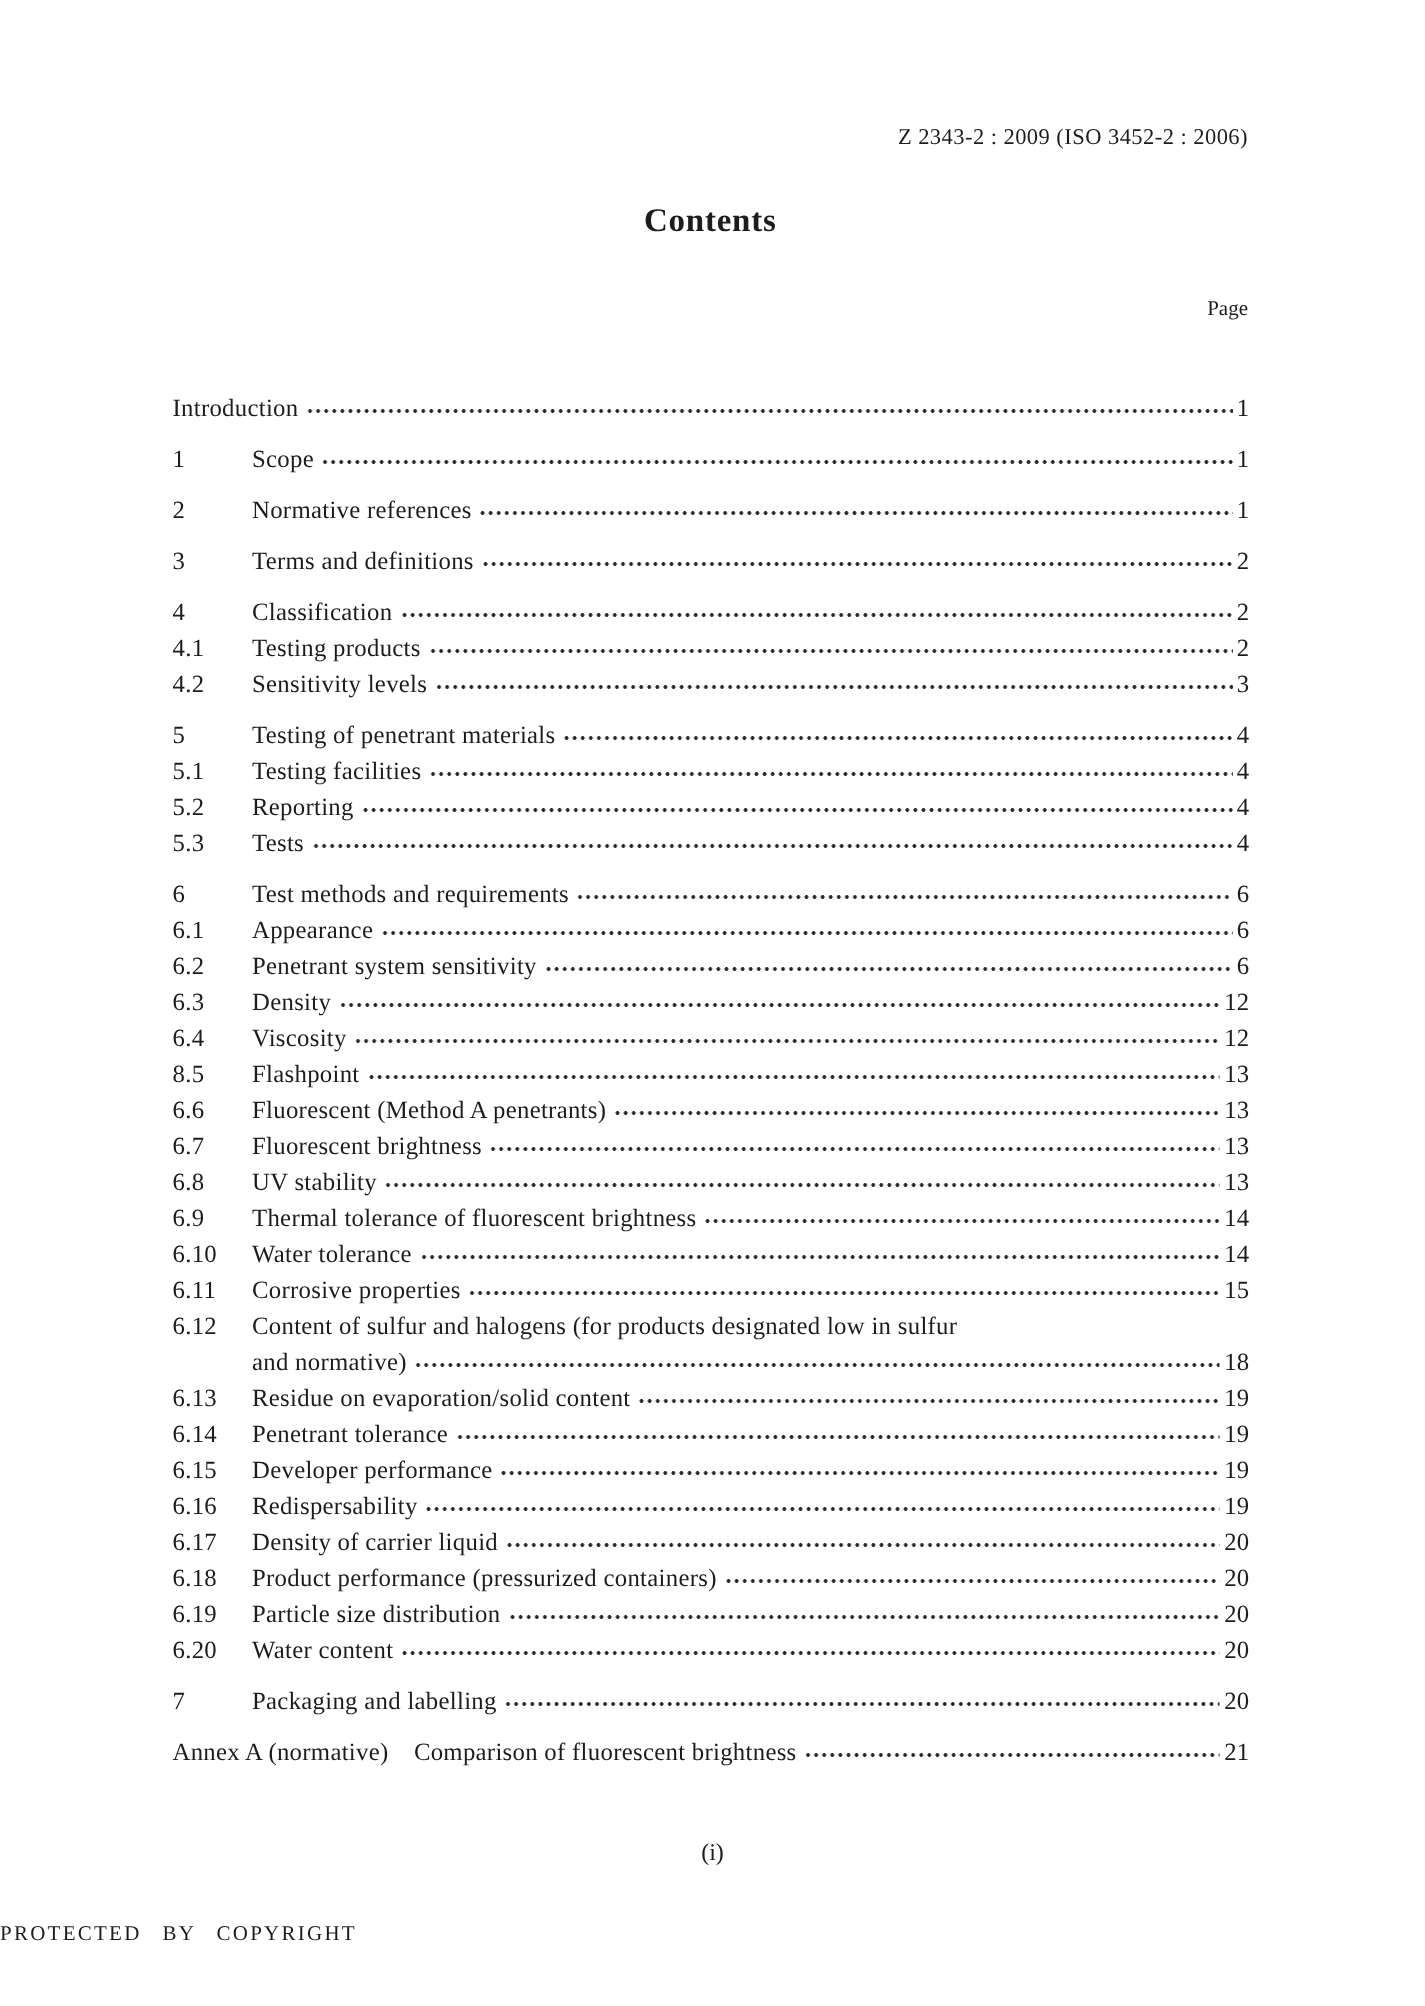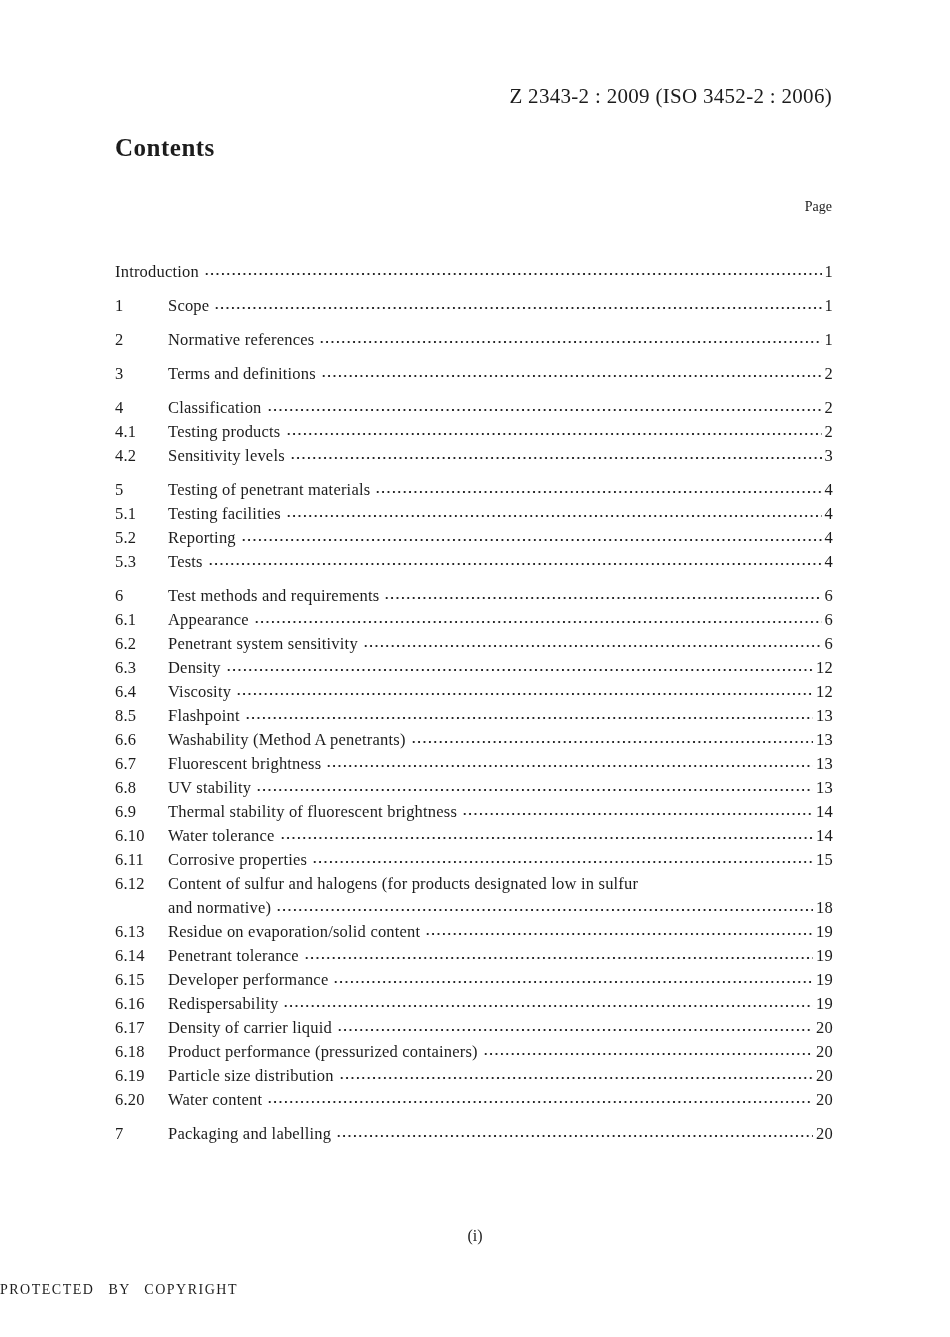--- a/index.html
+++ b/index.html
@@ -13,31 +13,32 @@
     height: 1337px;
     background: #ffffff;
     font-family: "Liberation Serif", "DejaVu Serif", serif;
     color: #1c1c1c;
     overflow: hidden;
   }
   .doc-code {
     position: absolute;
     top: 84px;
     right: 118px;
-    font-size: 21px;
+    font-size: 15px;
     letter-spacing: 0.3px;
     white-space: pre;
   }
   .contents-title {
     position: absolute;
     top: 134px;
     left: 115px;
     right: 118px;
     margin: 0;
-    font-size: 25px;
+    text-align: center;
+    font-size: 22px;
     font-weight: bold;
     letter-spacing: 0.5px;
   }
   .page-label {
     position: absolute;
     top: 199px;
     right: 118px;
     font-size: 14px;
     text-align: right;
   }
@@ -209,39 +210,39 @@
         <span class="toc-page">12</span>
       </div>
       <div class="toc-row">
         <span class="toc-num">8.5</span>
         <span class="toc-title">Flashpoint</span>
         <span class="leader"></span>
         <span class="toc-page">13</span>
       </div>
       <div class="toc-row">
         <span class="toc-num">6.6</span>
-        <span class="toc-title">Washability (Method A penetrants)</span>
+        <span class="toc-title">Fluorescent (Method A penetrants)</span>
         <span class="leader"></span>
         <span class="toc-page">13</span>
       </div>
       <div class="toc-row">
         <span class="toc-num">6.7</span>
         <span class="toc-title">Fluorescent brightness</span>
         <span class="leader"></span>
         <span class="toc-page">13</span>
       </div>
       <div class="toc-row">
         <span class="toc-num">6.8</span>
         <span class="toc-title">UV stability</span>
         <span class="leader"></span>
         <span class="toc-page">13</span>
       </div>
       <div class="toc-row">
         <span class="toc-num">6.9</span>
-        <span class="toc-title">Thermal stability of fluorescent brightness</span>
+        <span class="toc-title">Thermal tolerance of fluorescent brightness</span>
         <span class="leader"></span>
         <span class="toc-page">14</span>
       </div>
       <div class="toc-row">
         <span class="toc-num">6.10</span>
         <span class="toc-title">Water tolerance</span>
         <span class="leader"></span>
         <span class="toc-page">14</span>
       </div>
       <div class="toc-row">
@@ -307,18 +308,23 @@
         <span class="toc-title">Water content</span>
         <span class="leader"></span>
         <span class="toc-page">20</span>
       </div>
       <div class="toc-row group-start">
         <span class="toc-num">7</span>
         <span class="toc-title">Packaging and labelling</span>
         <span class="leader"></span>
         <span class="toc-page">20</span>
       </div>
+      <div class="toc-row group-start">
+        <span class="toc-title">Annex A (normative)  Comparison of fluorescent brightness</span>
+        <span class="leader"></span>
+        <span class="toc-page">21</span>
+      </div>
     </div>
 
   <div class="folio">(i)</div>
 
   <div class="copyright">PROTECTED BY COPYRIGHT</div>
 </div>
 
 </body></html>

